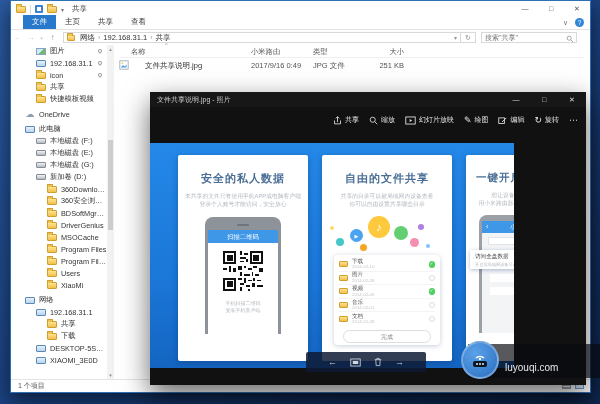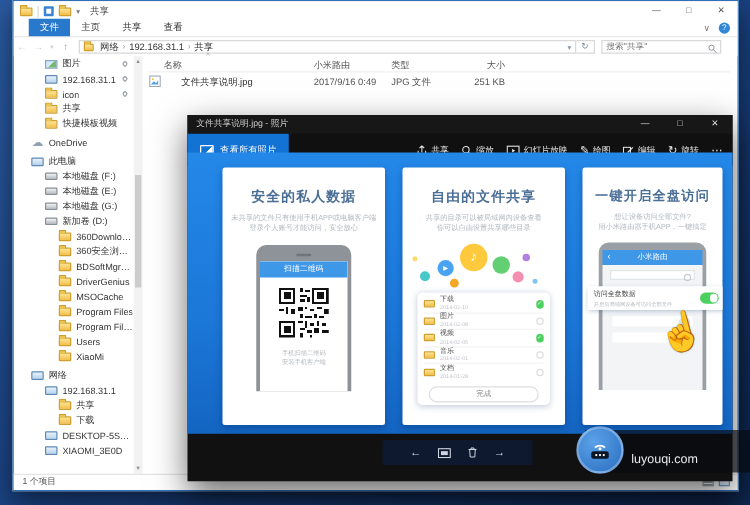--- a/index.html
+++ b/index.html
@@ -71,21 +71,21 @@
 #photos{position:absolute;left:150px;top:92px;width:436px;height:293px;background:#111;box-shadow:0 10px 26px rgba(0,0,0,.6)}
 .ptitle{position:absolute;left:0;top:0;right:0;height:15px;background:#171717;color:#cfcfcf;font-size:7px;line-height:15px;padding-left:7px}
 .pwc{position:absolute;top:0;height:15px;width:28px;text-align:center;line-height:15px;font-size:7px;color:#ddd}
 .ptools{position:absolute;left:0;top:15px;right:0;height:26px;background:#101010;display:flex;align-items:center}
 .viewall{height:26px;background:#1273d4;color:#fff;display:flex;align-items:center;gap:5px;padding:0 10px;font-size:7.5px}
 .va-ic{width:11px;height:9px;border:1px solid #fff;border-radius:1px;background:linear-gradient(135deg,transparent 55%,#fff 55%)}
 .toolgrp{position:absolute;right:8px;top:15px;height:26px;display:flex;align-items:center;gap:10px}
 .ptool{display:flex;align-items:center;gap:3px;color:#e6e6e6;font-size:7px}
 .ptool .tg{font-size:9px;line-height:9px;color:#e6e6e6}
 
-#photo{position:absolute;left:0;top:30px;width:436px;height:225px;overflow:hidden;
+#photo{position:absolute;left:0;top:51px;width:364px;height:225px;overflow:hidden;
   background:linear-gradient(180deg,#2488e8 0%,#1b77d8 60%,#1465c2 100%)}
 .card{position:absolute;top:12px;height:206px;background:#fff;border-radius:2px;box-shadow:0 2px 6px rgba(0,40,90,.35);overflow:hidden;text-align:center}
 .ctitle{margin-top:16px;font-size:11px;font-weight:bold;color:#4a6e96;letter-spacing:1px}
 .cdesc{margin-top:6px;font-size:5.8px;line-height:8px;color:#b2b8bf}
 .phone{margin:9px auto 0;width:76px;background:#8d9398;border-radius:8px 8px 0 0;padding:7px 3px 0;position:relative}
 .spk{width:12px;height:2px;background:#6e7479;border-radius:1px;margin:0 auto 4px}
 .screen{background:#fff;min-height:104px;overflow:hidden}
 .scanbtn{height:13px;background:#3f97e8;color:#fff;font-size:6.3px;line-height:13px}
 .qr{margin:8px auto 5px;width:40px;height:40px;background:#fff;box-shadow:0 0 0 2px #fff}
 .qcap{font-size:5px;line-height:7px;color:#b5babf}
@@ -325,26 +325,20 @@
       <span class="v2"></span>
     </div>
   </div>
 
   <div id="photos">
     <div class="ptitle">文件共享说明.jpg - 照片</div>
     <span class="pwc" style="right:56px">—</span>
     <span class="pwc" style="right:28px">□</span>
     <span class="pwc" style="right:0">✕</span>
 
-    <div class="ptools">
-      <div class="viewall">
-        <span class="va-ic"></span>
-        <span>查看所有照片</span>
-      </div>
-    </div>
     <div class="toolgrp">
       <div class="ptool">
         <svg width="9" height="9" viewBox="0 0 12 12">
             <path d="M6 8V1M3.5 3.2L6 1l2.5 2.2M2 6v4.5h8V6" fill="none" stroke="#e6e6e6" stroke-width="1.1"></path>
           </svg>
         <span>共享</span>
       </div>
       <div class="ptool">
         <svg width="9" height="9" viewBox="0 0 12 12">
             <circle cx="5" cy="5" r="3.4" fill="none" stroke="#e6e6e6" stroke-width="1.1"></circle>

